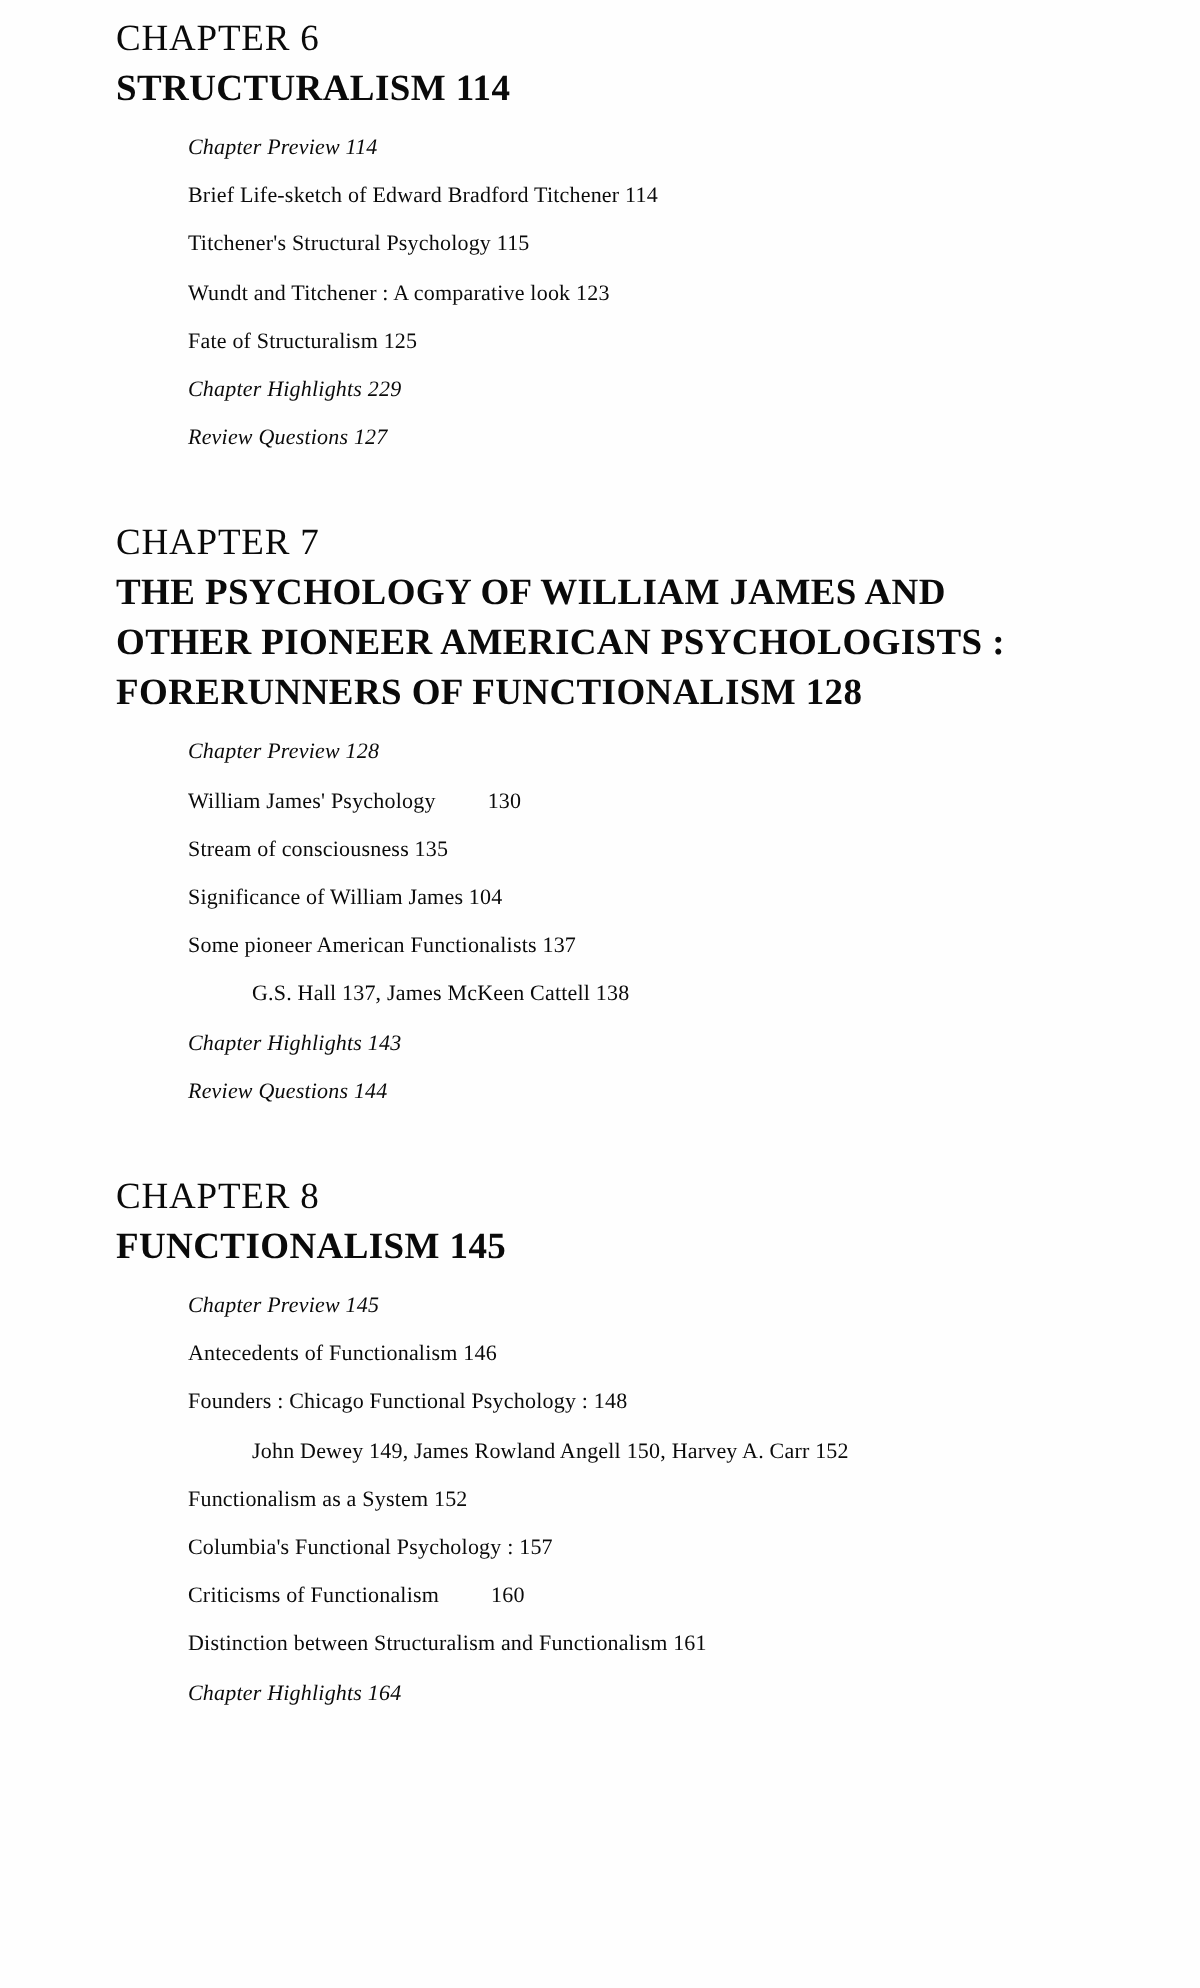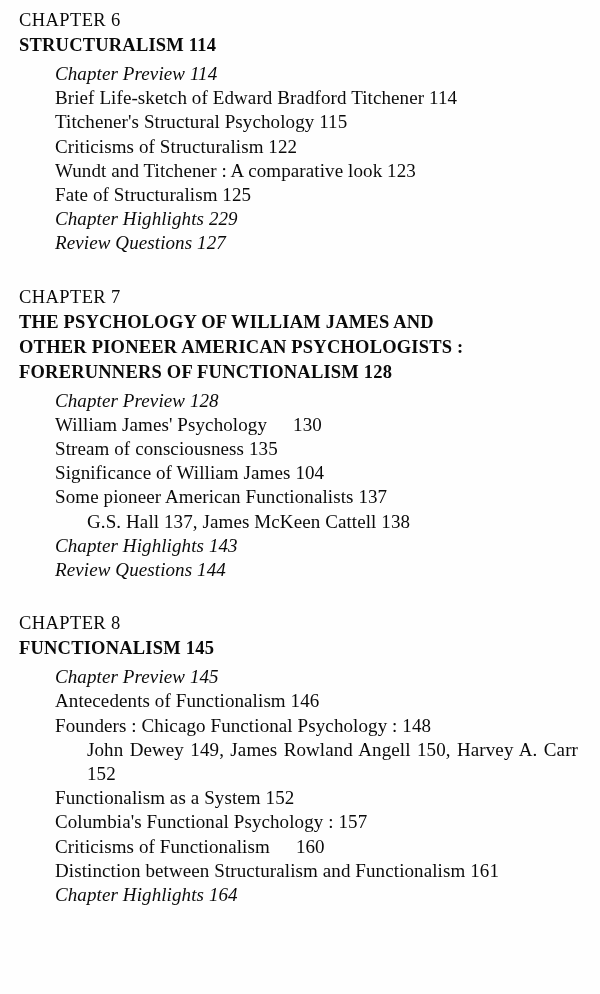--- a/index.html
+++ b/index.html
@@ -16,20 +16,21 @@
   }
   .page {
     position: relative;
     width: 600px;
     height: 994px;
     box-sizing: border-box;
     padding: 8px 22px 0 19px;
   }
   .chapter-block {
     margin-bottom: 29px;
+    margin-left: 39px;
   }
   .chapter-block:last-child {
     margin-bottom: 0;
   }
   .chapter-label {
     font-size: 18.5px;
     line-height: 25px;
     letter-spacing: 0.4px;
     font-weight: normal;
     white-space: nowrap;
@@ -41,21 +42,21 @@
     letter-spacing: 0.2px;
   }
   .chapter-title .tline {
     display: block;
     white-space: nowrap;
   }
   .entries {
     margin-top: 4px;
   }
   .entry {
-    font-size: 19px;
+    font-size: 11px;
     line-height: 24.2px;
     margin-left: 36px;
     text-align: justify;
     text-justify: inter-word;
     letter-spacing: 0.1px;
   }
   .entry.lvl2 {
     margin-left: 68px;
   }
   .entry.italic {
@@ -72,21 +73,20 @@
 <div class="page" id="toc-root">
     <div class="chapter-block">
       <div class="chapter-label">CHAPTER 6</div>
       <div class="chapter-title">
         <span class="tline">STRUCTURALISM 114</span>
       </div>
       <div class="entries">
         <div class="entry italic"><span>Chapter Preview 114</span></div>
         <div class="entry"><span>Brief Life-sketch of Edward Bradford Titchener 114</span></div>
         <div class="entry"><span>Titchener's Structural Psychology 115</span></div>
-        <div class="entry"><span>Criticisms of Structuralism 122</span></div>
         <div class="entry"><span>Wundt and Titchener : A comparative look 123</span></div>
         <div class="entry"><span>Fate of Structuralism 125</span></div>
         <div class="entry italic"><span>Chapter Highlights 229</span></div>
         <div class="entry italic"><span>Review Questions 127</span></div>
       </div>
     </div>
     <div class="chapter-block">
       <div class="chapter-label">CHAPTER 7</div>
       <div class="chapter-title">
         <span class="tline">THE PSYCHOLOGY OF WILLIAM JAMES AND</span>

